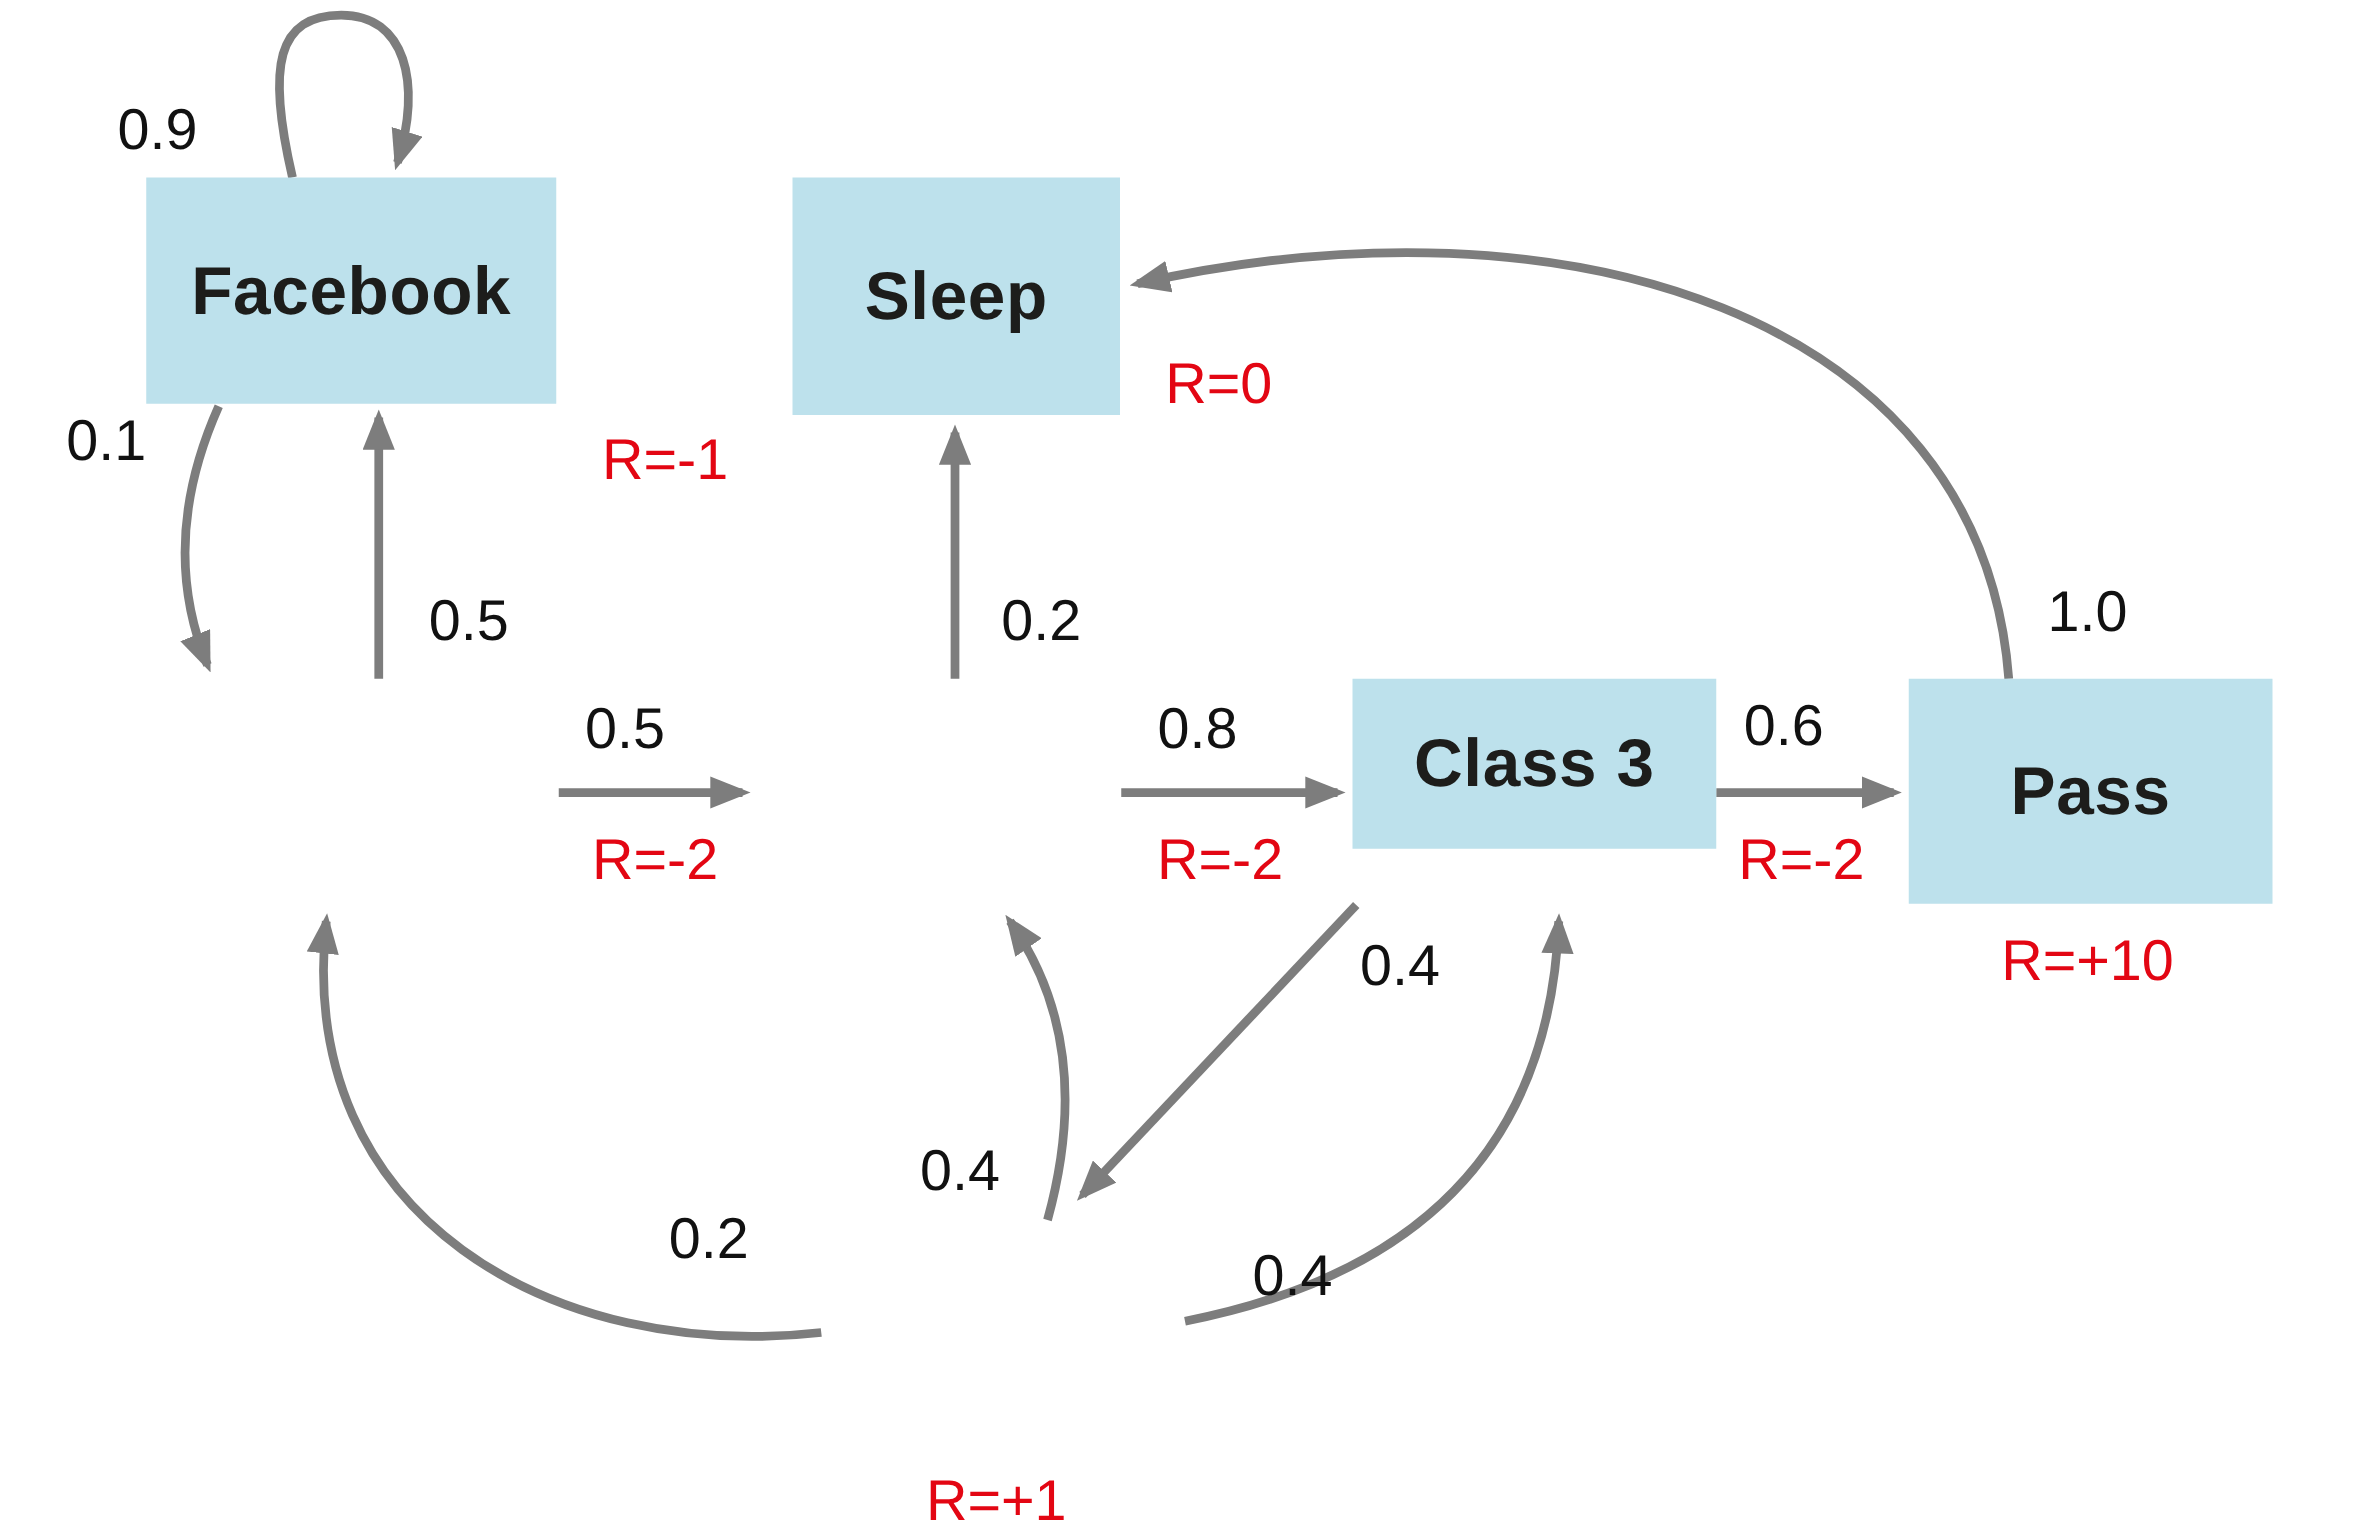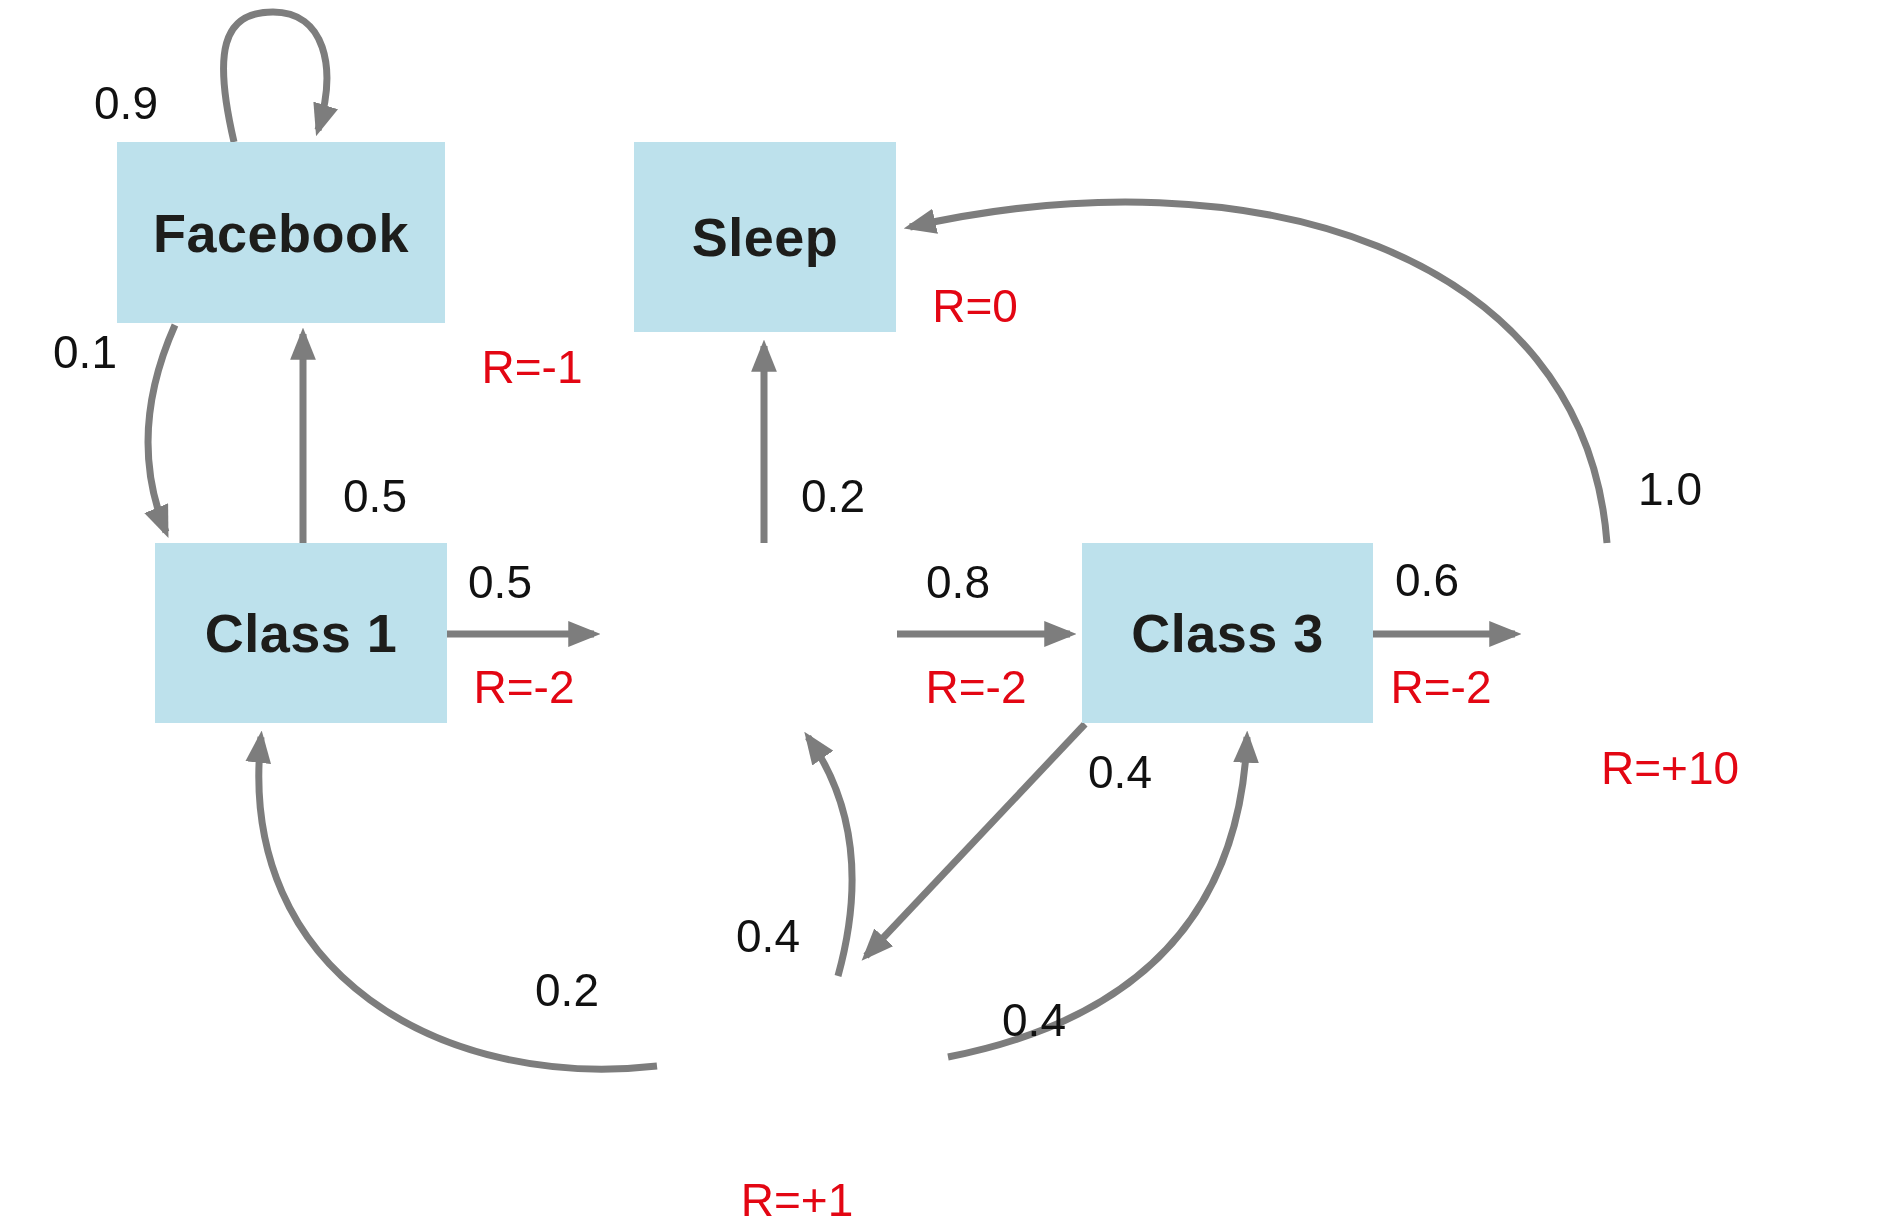--- a/index.html
+++ b/index.html
@@ -48,25 +48,25 @@
     <path class="edge" d="M 838 976 Q 877 835 808 737" marker-end="url(#arrow)"></path>
     <path class="edge" d="M 948 1057 Q 1237 1000 1247 737" marker-end="url(#arrow)"></path>
   </svg>
 
   <div class="node" style="left:117px;top:142px;width:328px;height:181px;">
     <span>Facebook</span>
   </div>
   <div class="node" style="left:634px;top:142px;width:262px;height:190px;">
     <span>Sleep</span>
   </div>
-  <div class="node" style="left:155px;top:543px;width:292px;height:180px;">
-    <span>Class 1</span>
+  <div class="node" style="left:1082px;top:543px;width:291px;height:136px;">
+    <span>Class 3</span>
   </div>
-  <div class="node" style="left:1082px;top:543px;width:291px;height:180px;">
-    <span>Class 3</span>
+  <div class="node" style="left:1527px;top:543px;width:291px;height:180px;">
+    <span>Pass</span>
   </div>
 
   <div class="plabel" style="left:126px;top:103px;">0.9</div>
   <div class="plabel" style="left:85px;top:352px;">0.1</div>
   <div class="plabel" style="left:375px;top:496px;">0.5</div>
   <div class="plabel" style="left:500px;top:582px;">0.5</div>
   <div class="plabel" style="left:833px;top:496px;">0.2</div>
   <div class="plabel" style="left:958px;top:582px;">0.8</div>
   <div class="plabel" style="left:1427px;top:580px;">0.6</div>
   <div class="plabel" style="left:1120px;top:772px;">0.4</div>

